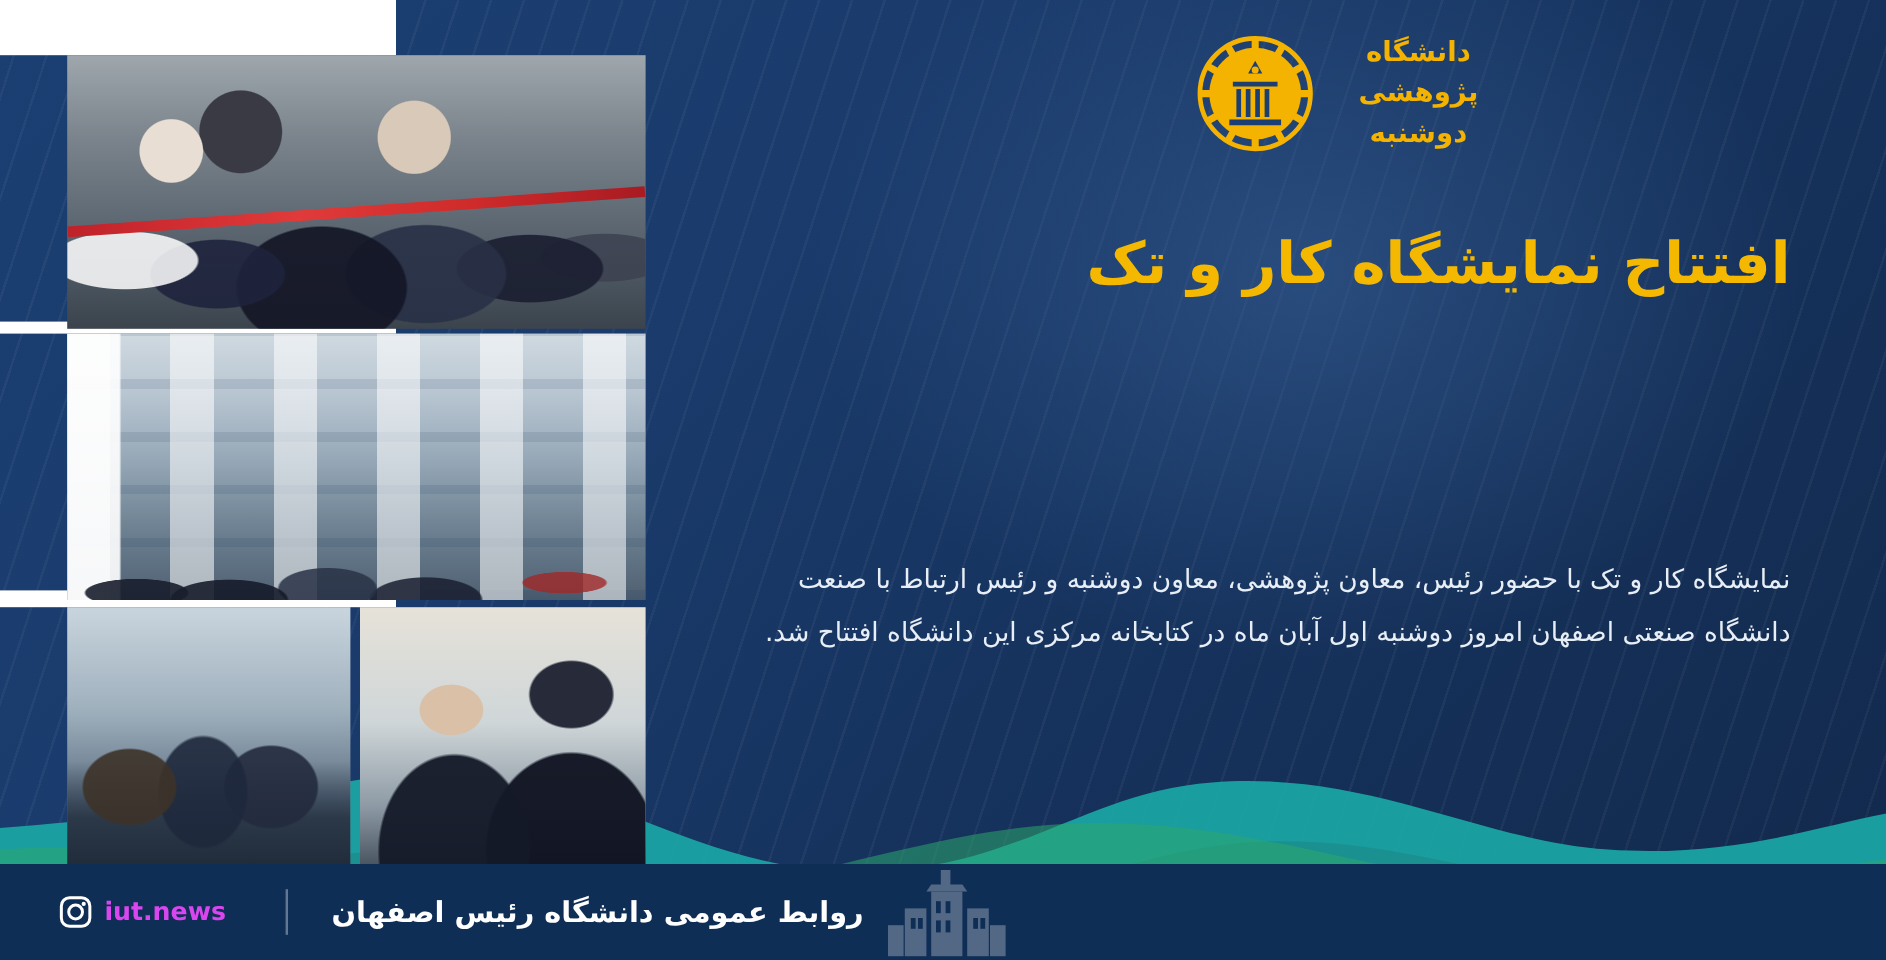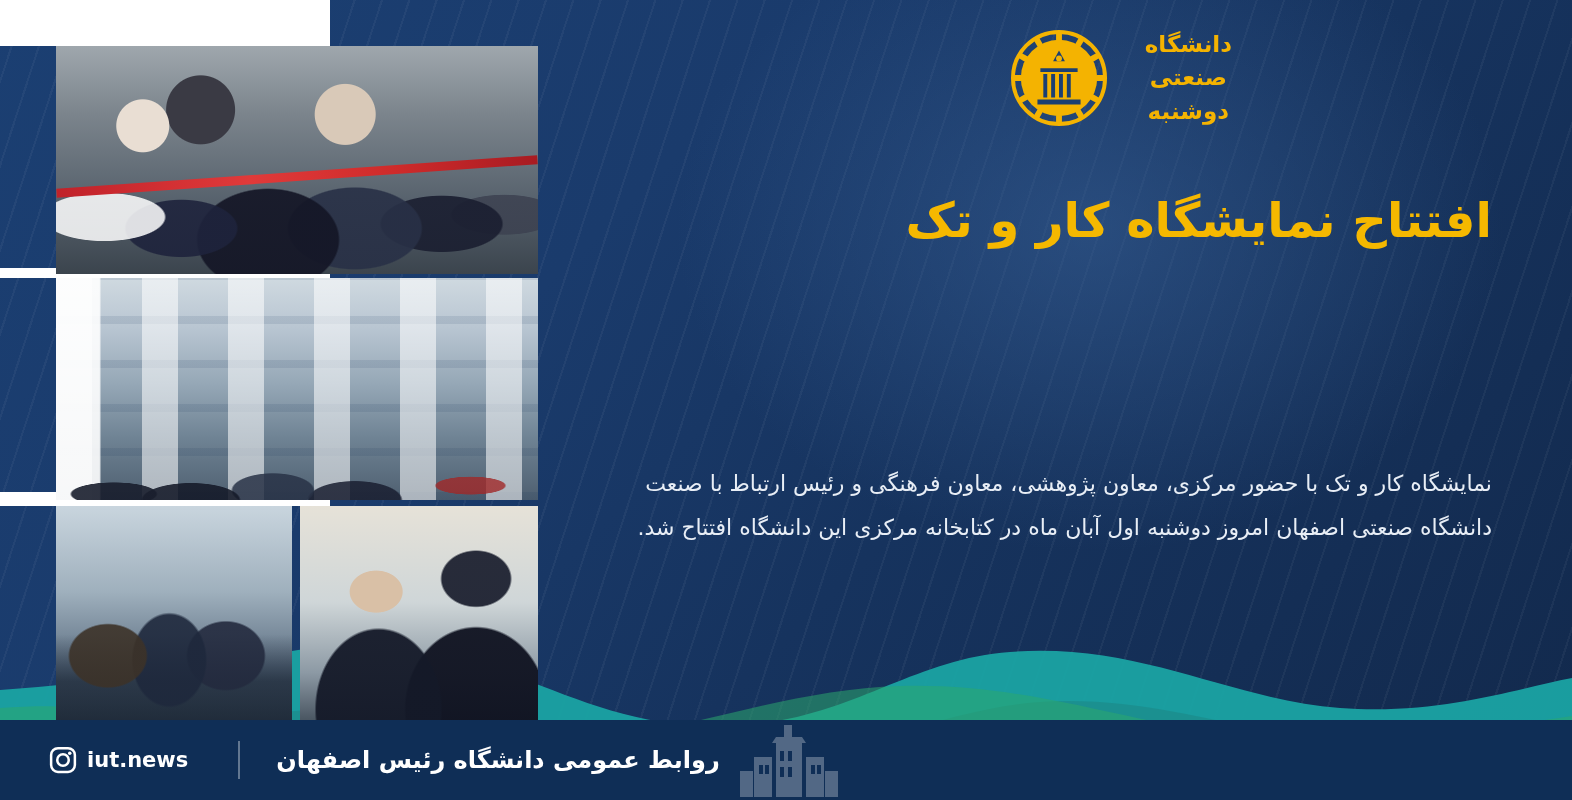--- a/index.html
+++ b/index.html
@@ -187,21 +187,21 @@
     direction:rtl;
   }
   .footer-inner{
     direction:ltr;
     display:flex;align-items:center;gap:14px;
     margin-left:48px;
     width:100%;
   }
   .social{
     display:flex;align-items:center;gap:9px;
-    color:#ffffff;font-size:21px;font-weight:bold;
+    color:#d946ef;font-size:21px;font-weight:bold;
   }
   .ic{
     width:30px;height:30px;display:inline-block;flex:0 0 auto;
   }
   .footer-div{
     width:2px;height:38px;background:rgba(255,255,255,0.35);
     margin:0 22px;
   }
   .pr-text{
     color:#ffffff;font-size:24px;font-weight:bold;direction:rtl;
@@ -246,21 +246,21 @@
     </div>
 
     <div class="photo p4">
       <div class="fig"></div>
     </div>
   </div>
 
   <div class="logo-area">
     <div class="logo-text">
       <div>دانشگاه</div>
-      <div>صنعتی</div>
+      <div>پژوهشی</div>
       <div>دوشنبه</div>
     </div>
     <svg class="logo-mark" viewBox="0 0 100 100">
       <circle cx="50" cy="50" r="47" fill="none" stroke="#f4b301" stroke-width="4"></circle>
       <g fill="#f4b301">
         <g>
 
           <g>
             <rect x="47" y="3" width="6" height="9" rx="1"></rect>
             <rect x="47" y="3" width="6" height="9" rx="1" transform="rotate(30 50 50)"></rect>
@@ -285,21 +285,21 @@
         <path d="M28 72 h44 v5 h-44 z"></path>
         <circle cx="50" cy="30" r="3" fill="#f4b301"></circle>
       </g>
     </svg>
   </div>
 
   <div class="headline">
     <div class="l1">افتتاح نمایشگاه کار و تک</div>
   </div>
 
-  <div class="body-text">نمایشگاه کار و تک با حضور مرکزی، معاون پژوهشی، معاون فرهنگی و رئیس ارتباط با صنعت دانشگاه صنعتی اصفهان امروز دوشنبه اول آبان ماه در کتابخانه مرکزی این دانشگاه افتتاح شد.</div>
+  <div class="body-text">نمایشگاه کار و تک با حضور رئیس، معاون پژوهشی، معاون دوشنبه و رئیس ارتباط با صنعت دانشگاه صنعتی اصفهان امروز دوشنبه اول آبان ماه در کتابخانه مرکزی این دانشگاه افتتاح شد.</div>
 
   <div class="footer">
     <div class="footer-inner">
       <div class="social">
         <svg class="ic" viewBox="0 0 24 24">
           <rect x="2.5" y="2.5" width="19" height="19" rx="5.5" fill="none" stroke="#fff" stroke-width="2"></rect>
           <circle cx="12" cy="12" r="4.6" fill="none" stroke="#fff" stroke-width="2"></circle>
           <circle cx="17.4" cy="6.6" r="1.4" fill="#fff"></circle>
         </svg>
         <span>iut.news</span>

